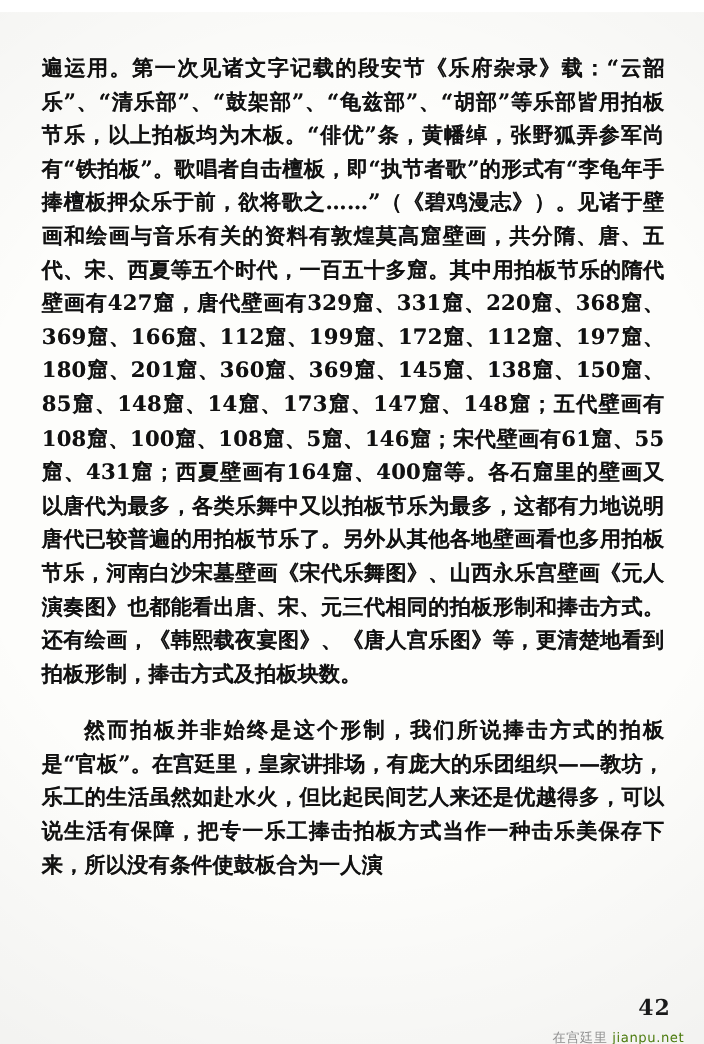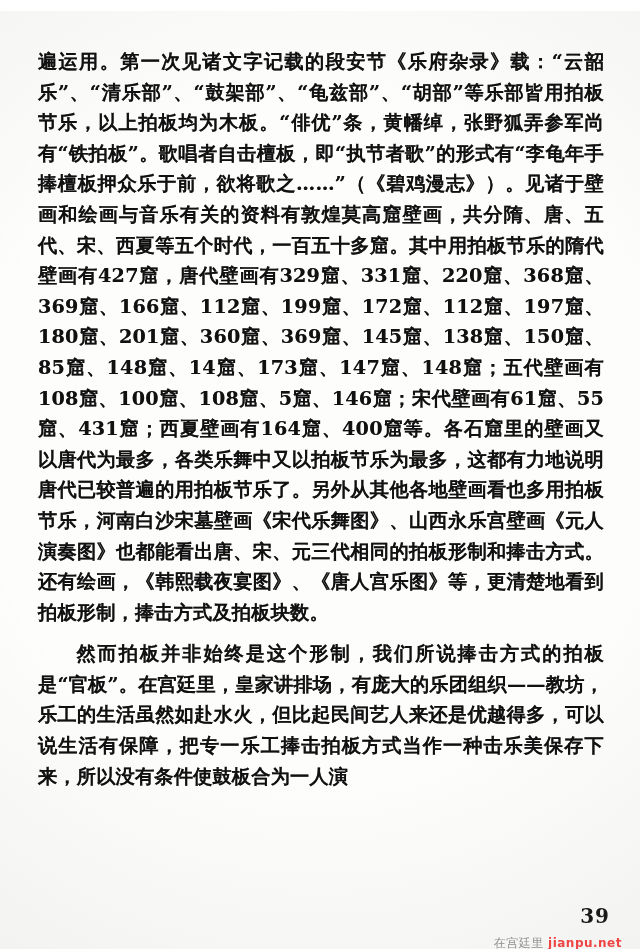--- a/index.html
+++ b/index.html
@@ -42,21 +42,21 @@
     text-justify: inter-ideograph;
     letter-spacing: 0.2px;
     color: #111111;
     font-weight: 700;
     text-shadow: 0 0 0.6px rgba(0,0,0,0.55);
   }
   .para {
     margin: 0 0 0 0;
   }
   .para + .para {
-    margin-top: 11px;
+    margin-top: 21px;
   }
   .indent {
     text-indent: 2em;
   }
   .page-number {
     position: absolute;
     right: 30px;
     top: 893px;
     font-size: 20px;
     font-weight: 700;
@@ -66,34 +66,33 @@
   .watermark {
     position: absolute;
     right: 18px;
     bottom: 8px;
     font-size: 12px;
     color: #8f8f8f;
     letter-spacing: 0.5px;
     font-family: "DejaVu Sans", "Liberation Sans", sans-serif;
   }
   .watermark .wm-site {
-    color: #ef4444;
-    font-weight: bold;
+    color: #4d7c0f;
   }
 </style>
 </head>
 <body>
 
 <div class="page">
 
   <div class="body-text">
     <p class="para">遍运用。第一次见诸文字记载的段安节《乐府杂录》载：“云韶乐”、“清乐部”、“鼓架部”、“龟兹部”、“胡部”等乐部皆用拍板节乐，以上拍板均为木板。“俳优”条，黄幡绰，张野狐弄参军尚有“铁拍板”。歌唱者自击檀板，即“执节者歌”的形式有“李龟年手捧檀板押众乐于前，欲将歌之……”（《碧鸡漫志》）。见诸于壁画和绘画与音乐有关的资料有敦煌莫高窟壁画，共分隋、唐、五代、宋、西夏等五个时代，一百五十多窟。其中用拍板节乐的隋代壁画有427窟，唐代壁画有329窟、331窟、220窟、368窟、369窟、166窟、112窟、199窟、172窟、112窟、197窟、180窟、201窟、360窟、369窟、145窟、138窟、150窟、85窟、148窟、14窟、173窟、147窟、148窟；五代壁画有108窟、100窟、108窟、5窟、146窟；宋代壁画有61窟、55窟、431窟；西夏壁画有164窟、400窟等。各石窟里的壁画又以唐代为最多，各类乐舞中又以拍板节乐为最多，这都有力地说明唐代已较普遍的用拍板节乐了。另外从其他各地壁画看也多用拍板节乐，河南白沙宋墓壁画《宋代乐舞图》、山西永乐宫壁画《元人演奏图》也都能看出唐、宋、元三代相同的拍板形制和捧击方式。还有绘画，《韩熙载夜宴图》、《唐人宫乐图》等，更清楚地看到拍板形制，捧击方式及拍板块数。</p>
     <p class="para indent">然而拍板并非始终是这个形制，我们所说捧击方式的拍板是“官板”。在宫廷里，皇家讲排场，有庞大的乐团组织——教坊，乐工的生活虽然如赴水火，但比起民间艺人来还是优越得多，可以说生活有保障，把专一乐工捧击拍板方式当作一种击乐美保存下来，所以没有条件使鼓板合为一人演</p>
   </div>
 
-  <div class="page-number">39</div>
+  <div class="page-number">42</div>
 
   <div class="watermark">
     <span>在宫廷里</span>
     <span class="wm-site">jianpu.net</span>
   </div>
 
 </div>
 
 </body></html>

